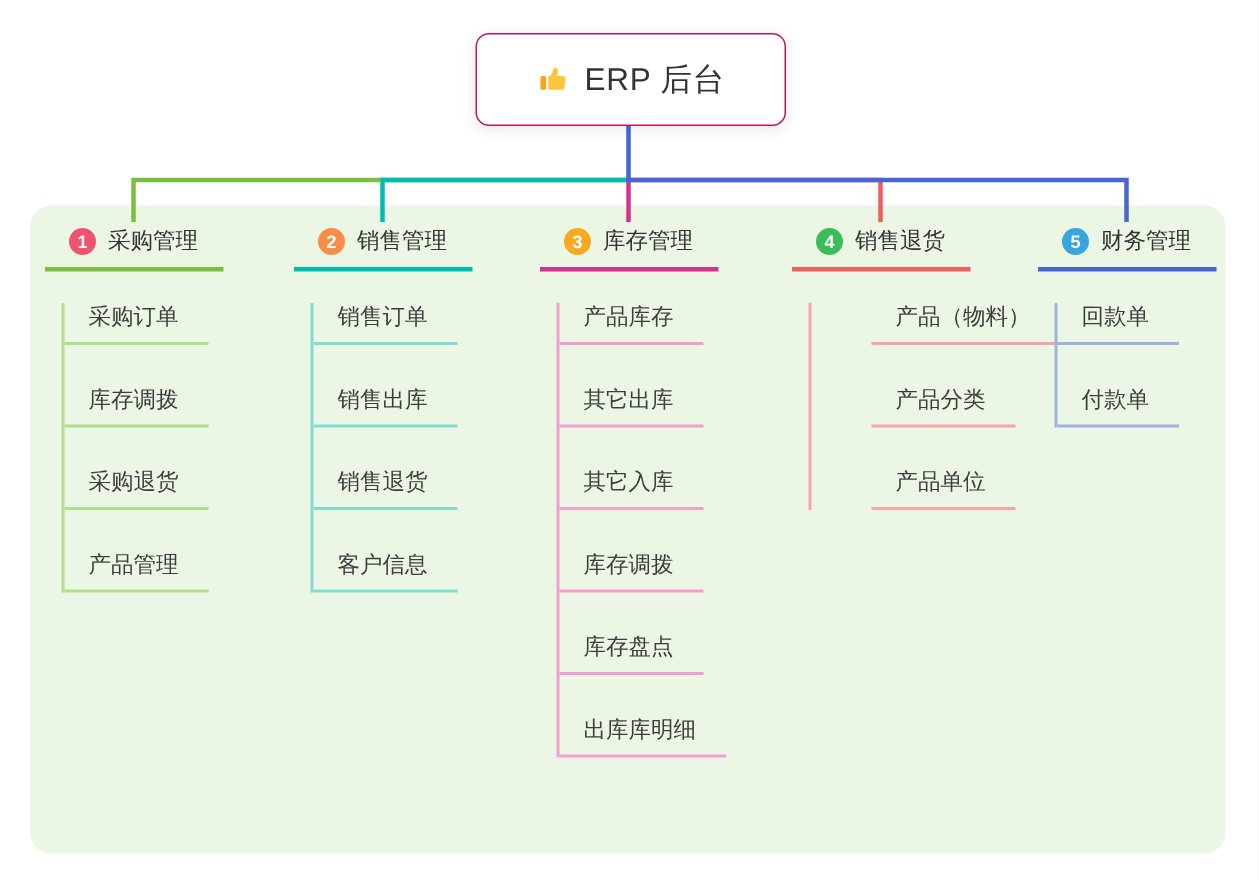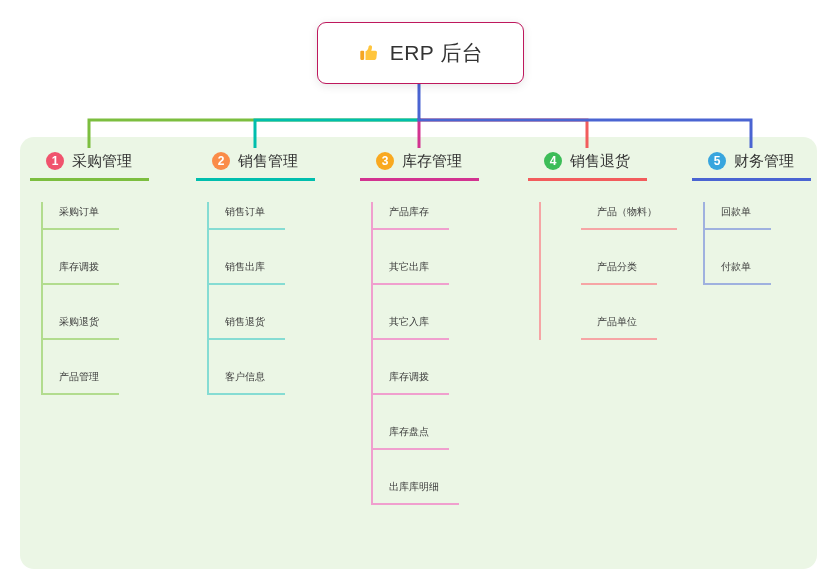--- a/index.html
+++ b/index.html
@@ -37,21 +37,21 @@
   .badge{
     width:18px;height:18px;border-radius:50%;flex:0 0 18px;
     display:flex;align-items:center;justify-content:center;
     color:#fff;font-size:12px;font-weight:bold;line-height:1;
   }
   .branch-title{font-size:15px;font-weight:500;color:#333;line-height:22px;white-space:nowrap;text-align:right;}
   .children{margin-left:11px;border-left:2px solid;}
   .child{
     width:max-content;margin-top:27px;
     padding:0 20px 7px 16px;border-bottom:2px solid;
-    font-size:10px;line-height:19px;color:#3d3d3d;white-space:nowrap;cursor:pointer;
+    font-size:15px;line-height:19px;color:#3d3d3d;white-space:nowrap;cursor:pointer;
   }
   .child:first-child{margin-top:21px;}
   .b1 .branch-header{border-color:var(--b1-main);} .b1 .badge{background:var(--b1-badge);}
   .b1 .children{border-color:var(--b1-light);} .b1 .child{border-color:var(--b1-light);}
   .b2 .branch-header{border-color:var(--b2-main);} .b2 .badge{background:var(--b2-badge);}
   .b2 .children{border-color:var(--b2-light);} .b2 .child{border-color:var(--b2-light);}
   .b3 .branch-header{border-color:var(--b3-main);} .b3 .badge{background:var(--b3-badge);}
   .b3 .children{border-color:var(--b3-light);} .b3 .child{border-color:var(--b3-light);}
   .b4 .branch-header{border-color:var(--b4-main);} .b4 .badge{background:var(--b4-badge);}
   .b4 .children{border-color:var(--b4-light);padding-left:40px;} .b4 .child{border-color:var(--b4-light);}

